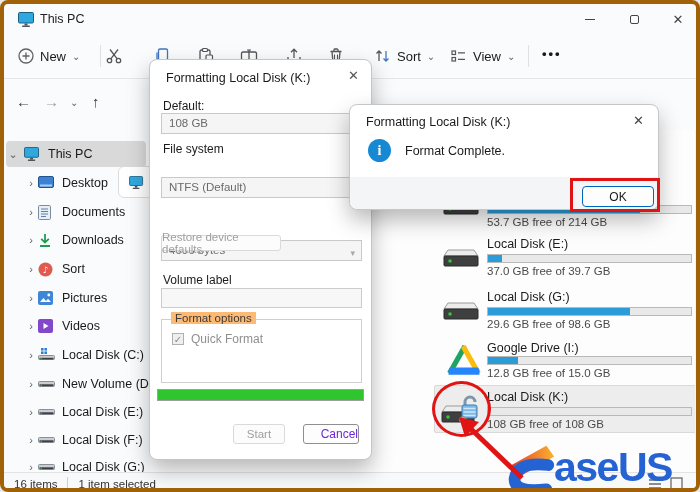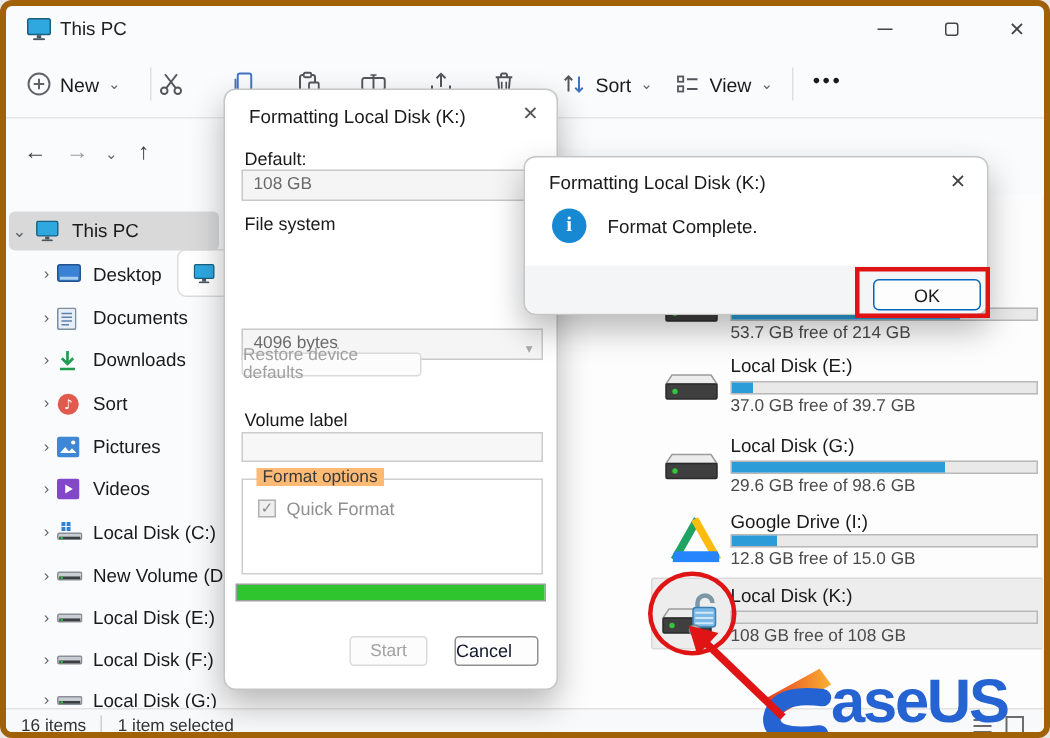--- a/index.html
+++ b/index.html
@@ -56,21 +56,21 @@
   .flabel { font-size:12px; color:#1a1a1a; }
   .fcombo { width:201px; height:21px; background:#f5f5f5; border:1px solid #c9c9c9; font-size:11.5px; color:#6a6a6a; line-height:19px; padding-left:7px; position:relative; }
   .fcombo .ar { position:absolute; right:6px; top:3px; color:#a8a8a8; font-size:9px; }
   .fbtn { background:#fcfcfc; border:1px solid #dadada; border-radius:3px; font-size:11.5px; color:#a0a0a0; display:flex; align-items:center; justify-content:center; }
   .ftext { width:201px; height:20px; background:#f7f7f7; border:1px solid #cccccc; }
   .fgroup { width:201px; height:64px; border:1px solid #cfcfcf; }
   .fgroup-legend { position:absolute; top:-8px; left:9px; background:#fdba74; padding:0 4px; font-size:11.5px; color:#3a3a3a; }
   .fcheckbox { width:12px; height:12px; border:1px solid #b0b0b0; background:#efefef; color:#8a8a8a; font-size:10px; line-height:11px; text-align:center; }
   .fprog { width:207px; height:12px; border:1px solid #9e9e9e; background:#e6e6e6; }
   .fprog-fill { height:100%; background:#2ec52e; }
-  .cancelbtn { background:#fdfdfd; border:1px solid #8f8f8f; border-radius:3px; font-size:12px; color:#0f172a; display:flex; align-items:center; justify-content:flex-start; }
+  .cancelbtn { background:#fdfdfd; border:1px solid #8f8f8f; border-radius:3px; font-size:12px; color:#6d28d9; display:flex; align-items:center; justify-content:flex-end; }
   
   .mbox { left:345px; top:100px; width:310px; height:106px; background:#fff; border:1px solid #c6c6c6; border-radius:8px; box-shadow:0 10px 22px rgba(0,0,0,.28); z-index:30; }
   .mbox-title { left:16px; top:10px; font-size:12.5px; color:#1a1a1a; }
   .mbox-x { right:14px; top:8px; font-size:13px; color:#444; }
   .mbox-footer { left:0; top:72px; width:308px; height:32px; background:#f3f5f6; border-radius:0 0 8px 8px; }
   .infoicon { width:23px; height:23px; border-radius:50%; background:#1789d3; color:#fff; display:flex; align-items:center; justify-content:center; font-size:14px; font-weight:bold; font-family:"Liberation Serif", serif; }
   .okbtn { left:232px; top:81px; width:72px; height:21px; background:#fdfdfd; border:1.5px solid #0067c0; border-radius:4px; font-size:12px; color:#1a1a1a; display:flex; align-items:center; justify-content:center; z-index:31; }
   
   .red-rect { left:566px; top:174px; width:90px; height:34px; border:3px solid #e01414; z-index:40; }
   .red-circle { left:428px; top:377px; width:59px; height:56px; border:3px solid #e01414; border-radius:50%; z-index:40; }
@@ -424,20 +424,23 @@
   <div class="abs fdlg">
     <span class="abs fdlg-title">Formatting Local Disk (K:)</span>
     <span class="abs fdlg-x">✕</span>
 
     <span class="abs flabel" style="left:13px;top:39px">Default:</span>
     <div class="abs fcombo" style="left:11px;top:53px">
       <span>108 GB</span><span class="ar">▾</span>
     </div>
 
     <span class="abs flabel" style="left:13px;top:82px">File system</span>
+    <div class="abs fcombo" style="left:11px;top:96px">
+      <span>NTFS (Default)</span><span class="ar">▾</span>
+    </div>
 
     <div class="abs fcombo" style="left:11px;top:138px">
       <span>4096 bytes</span><span class="ar">▾</span>
     </div>
 
     <div class="abs fbtn" style="left:11px;top:175px;width:120px;height:16px">
       <span>Restore device defaults</span>
     </div>
 
     <span class="abs flabel" style="left:13px;top:213px">Volume label</span>

